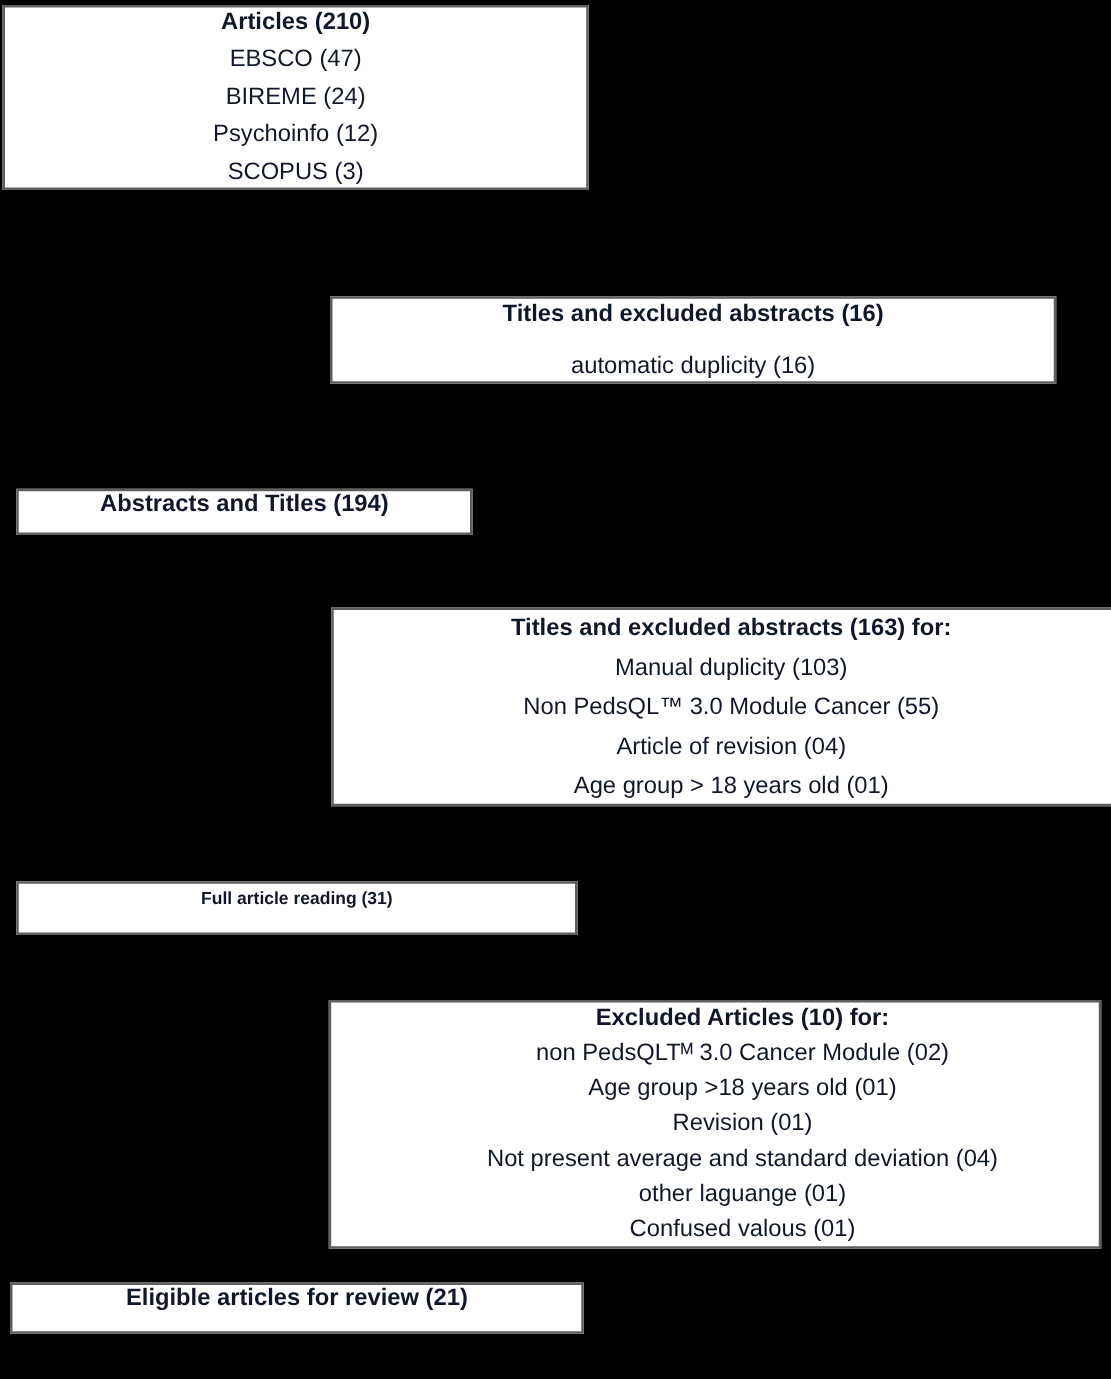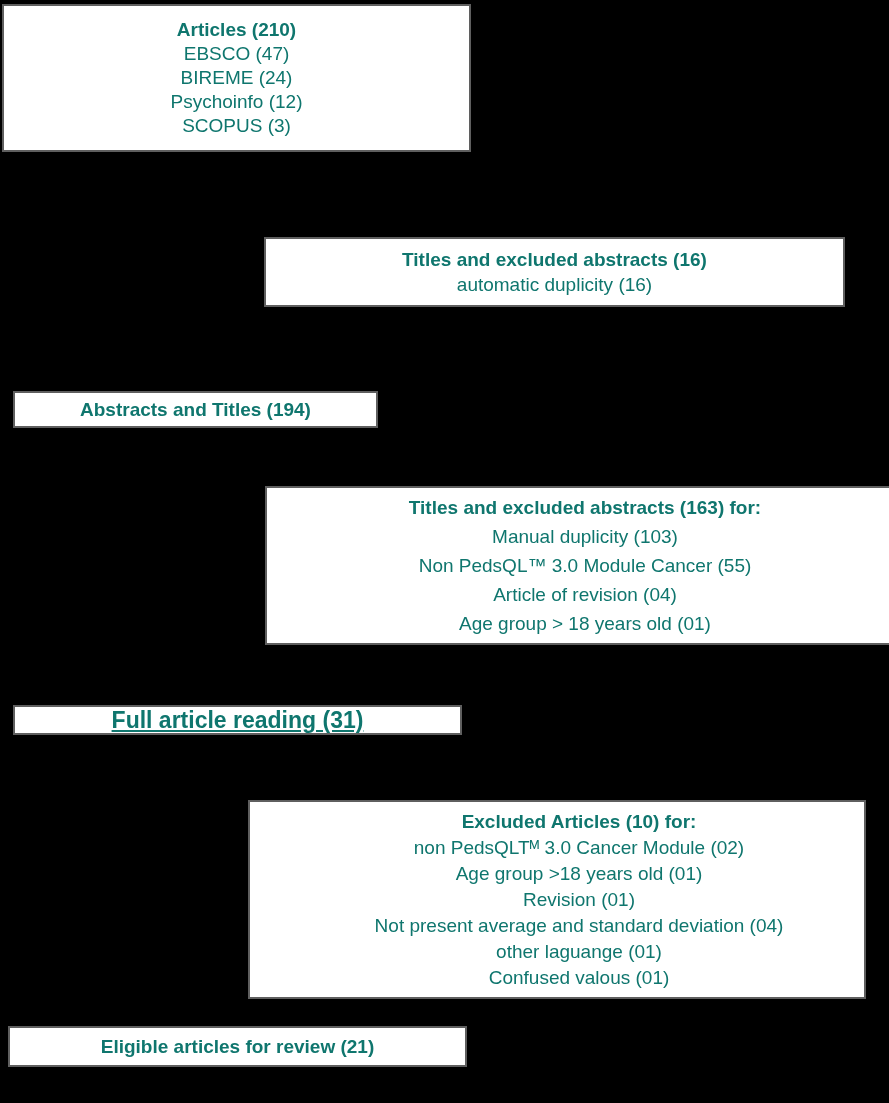--- a/index.html
+++ b/index.html
@@ -12,38 +12,38 @@
     font-family: "Liberation Sans", "DejaVu Sans", sans-serif;
     color: #000000;
     overflow: hidden;
   }
   .flow-box {
     position: absolute;
     background: #ffffff;
     border: 2px solid #5f5f5f;
     display: flex;
     flex-direction: column;
-    justify-content: center;
+    justify-content: space-between;
     align-items: center;
     text-align: center;
-    color: #0f766e;
+    color: #0f172a;
   }
   .box-title { font-weight: bold; }
   
   #box-articles        { left: 2px;   top: 4px;    width: 469px; height: 148px; font-size: 19px; line-height: 24px; }
   
   #box-excluded-16     { left: 264px; top: 237px;  width: 581px; height: 70px;  font-size: 19px; line-height: 25px; }
   
   #box-abstracts-titles{ left: 13px;  top: 391px;  width: 365px; height: 37px;  font-size: 19px; line-height: 22px; }
   
   #box-excluded-163    { left: 265px; top: 486px;  width: 640px; height: 159px; font-size: 19px; line-height: 29px; }
   
-  #box-full-article    { left: 13px;  top: 705px;  width: 449px; height: 30px;  font-size: 23px; line-height: 22px; text-decoration: underline; }
+  #box-full-article    { left: 13px;  top: 705px;  width: 449px; height: 43px;  font-size: 14px; line-height: 22px; }
   
-  #box-excluded-10     { left: 248px; top: 800px;  width: 618px; height: 199px; font-size: 19px; line-height: 26px; padding-left: 44px; }
+  #box-excluded-10     { left: 263px; top: 800px;  width: 618px; height: 199px; font-size: 19px; line-height: 26px; padding-left: 44px; }
   
   #box-eligible        { left: 8px;   top: 1026px; width: 459px; height: 41px;  font-size: 19px; line-height: 22px; }
 </style>
 </head>
 <body>
 
 <div class="canvas">
 
   <div class="flow-box" id="box-articles">
     <div class="box-title">Articles (210)</div>

